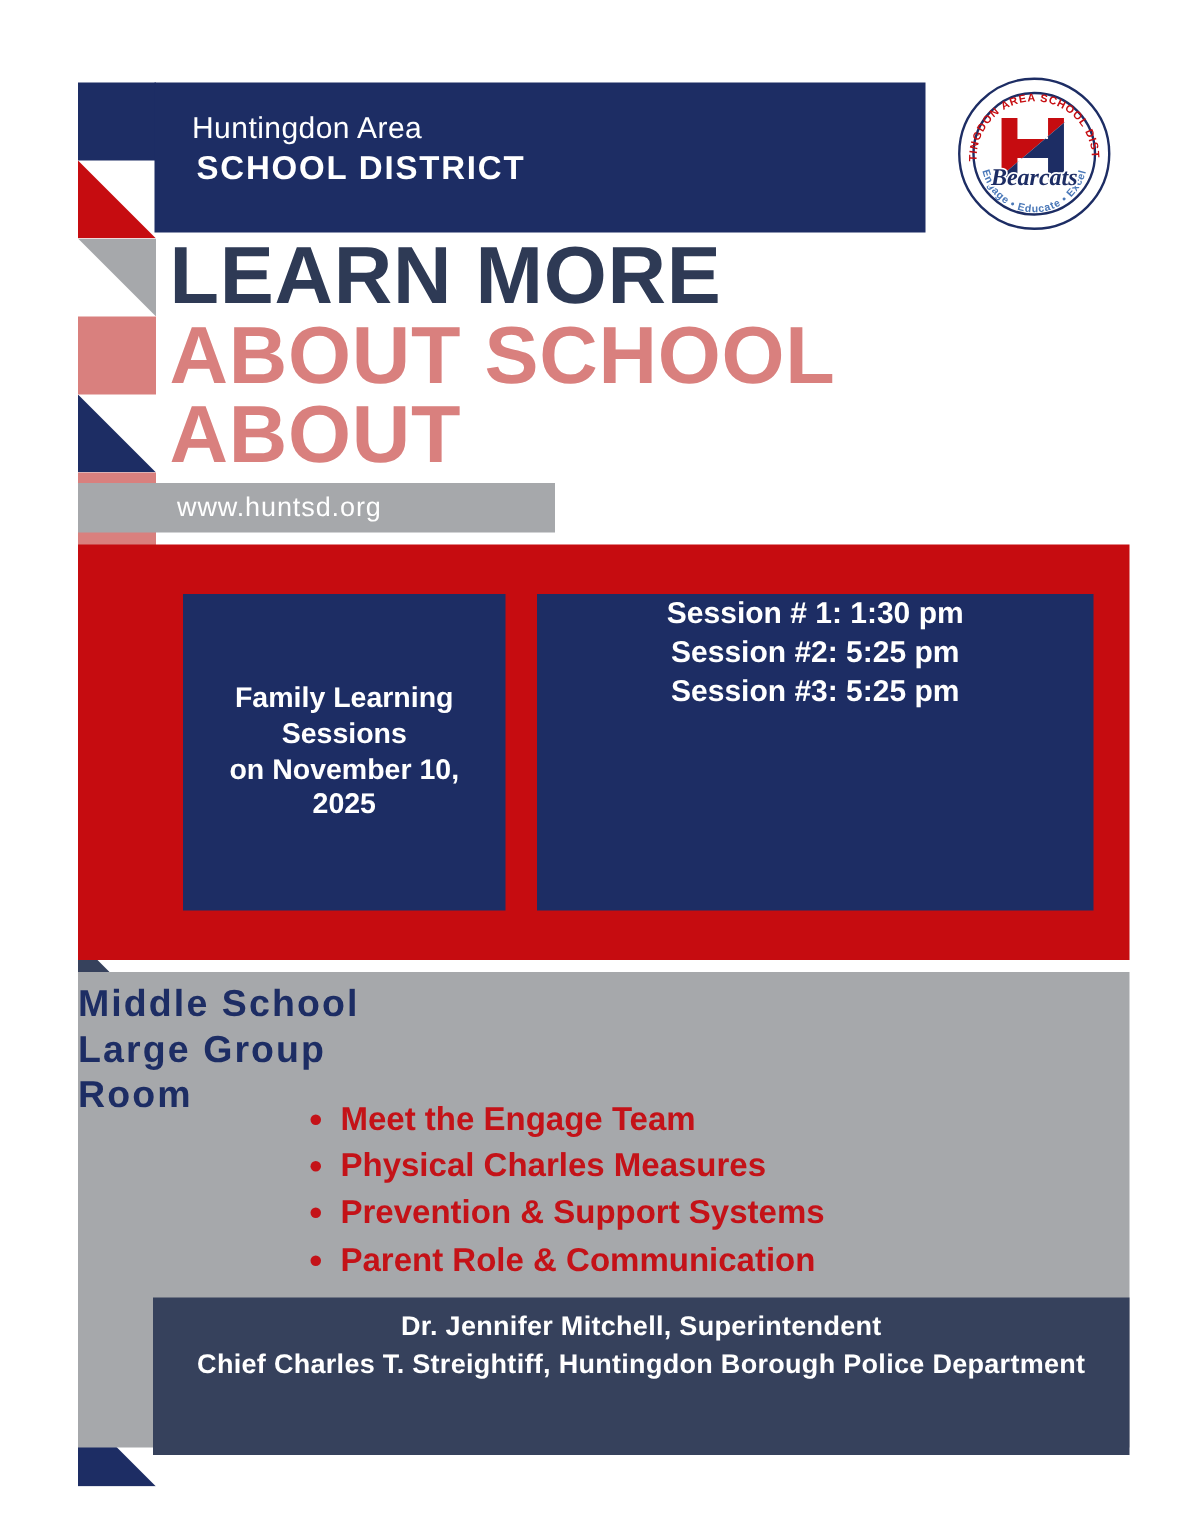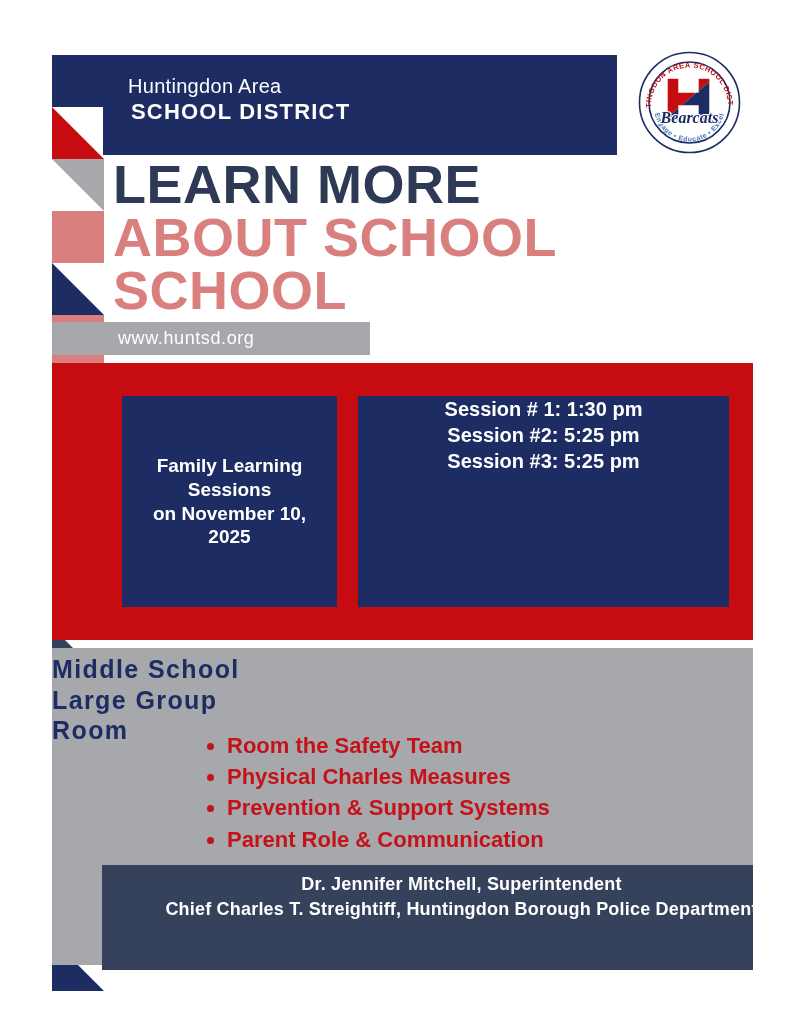--- a/index.html
+++ b/index.html
@@ -108,21 +108,20 @@
   }
 
   
   #footer{
     position:absolute;left:102px;top:865px;width:651px;height:105px;
     background:#36415c;
   }
   #footer .f-line{
     color:#ffffff;text-align:center;font-weight:bold;font-size:18px;
     letter-spacing:.2px;
-    padding-left:34px;
   }
   #f1{position:absolute;left:0;top:9px;width:651px;}
   #f2{position:absolute;left:0;top:34px;width:651px;}
 </style>
 </head>
 <body>
 
 <div id="flyer">
 
   <div id="stripe">
@@ -180,21 +179,21 @@
           <path d="M30,28 h12 v14 h19 v-14 h12 v43 h-12 v-15 h-19 v15 h-12 z" fill="#1d2d64" stroke="#ffffff" stroke-width="1.4"></path>
         </g>
       </g>
       <text x="52.5" y="73" text-anchor="middle" font-size="16" font-family="Liberation Serif, serif" font-style="italic" font-weight="bold" fill="#1d2d64" stroke="#ffffff" stroke-width="2.2" paint-order="stroke">Bearcats</text>
     </svg>
   </div>
 
   <div id="title">
     <div class="title-line" id="t1">LEARN MORE</div>
     <div class="title-line" id="t2">ABOUT SCHOOL</div>
-    <div class="title-line" id="t3">SCHOOL</div>
+    <div class="title-line" id="t3">ABOUT</div>
   </div>
 
   <div id="url-bar">
     <span id="url-text">www.huntsd.org</span>
   </div>
 
   <div id="red-block"></div>
 
   <div id="box-left">
     <div class="txt">Family Learning Sessions<br>on November 10, 2025</div>
@@ -208,21 +207,21 @@
       </div>
   </div>
 
   <div id="gray-block">
     <div id="venue">
       <div>Middle School</div>
       <div>Large Group</div>
       <div>Room</div>
     </div>
     <ul id="bullets">
-        <li>Room the Safety Team</li>
+        <li>Meet the Engage Team</li>
         <li>Physical Charles Measures</li>
         <li>Prevention &amp; Support Systems</li>
         <li>Parent Role &amp; Communication</li>
       </ul>
   </div>
 
   <div id="footer">
     <div class="f-line" id="f1">Dr. Jennifer Mitchell, Superintendent</div>
     <div class="f-line" id="f2">Chief Charles T. Streightiff, Huntingdon Borough Police Department</div>
   </div>

